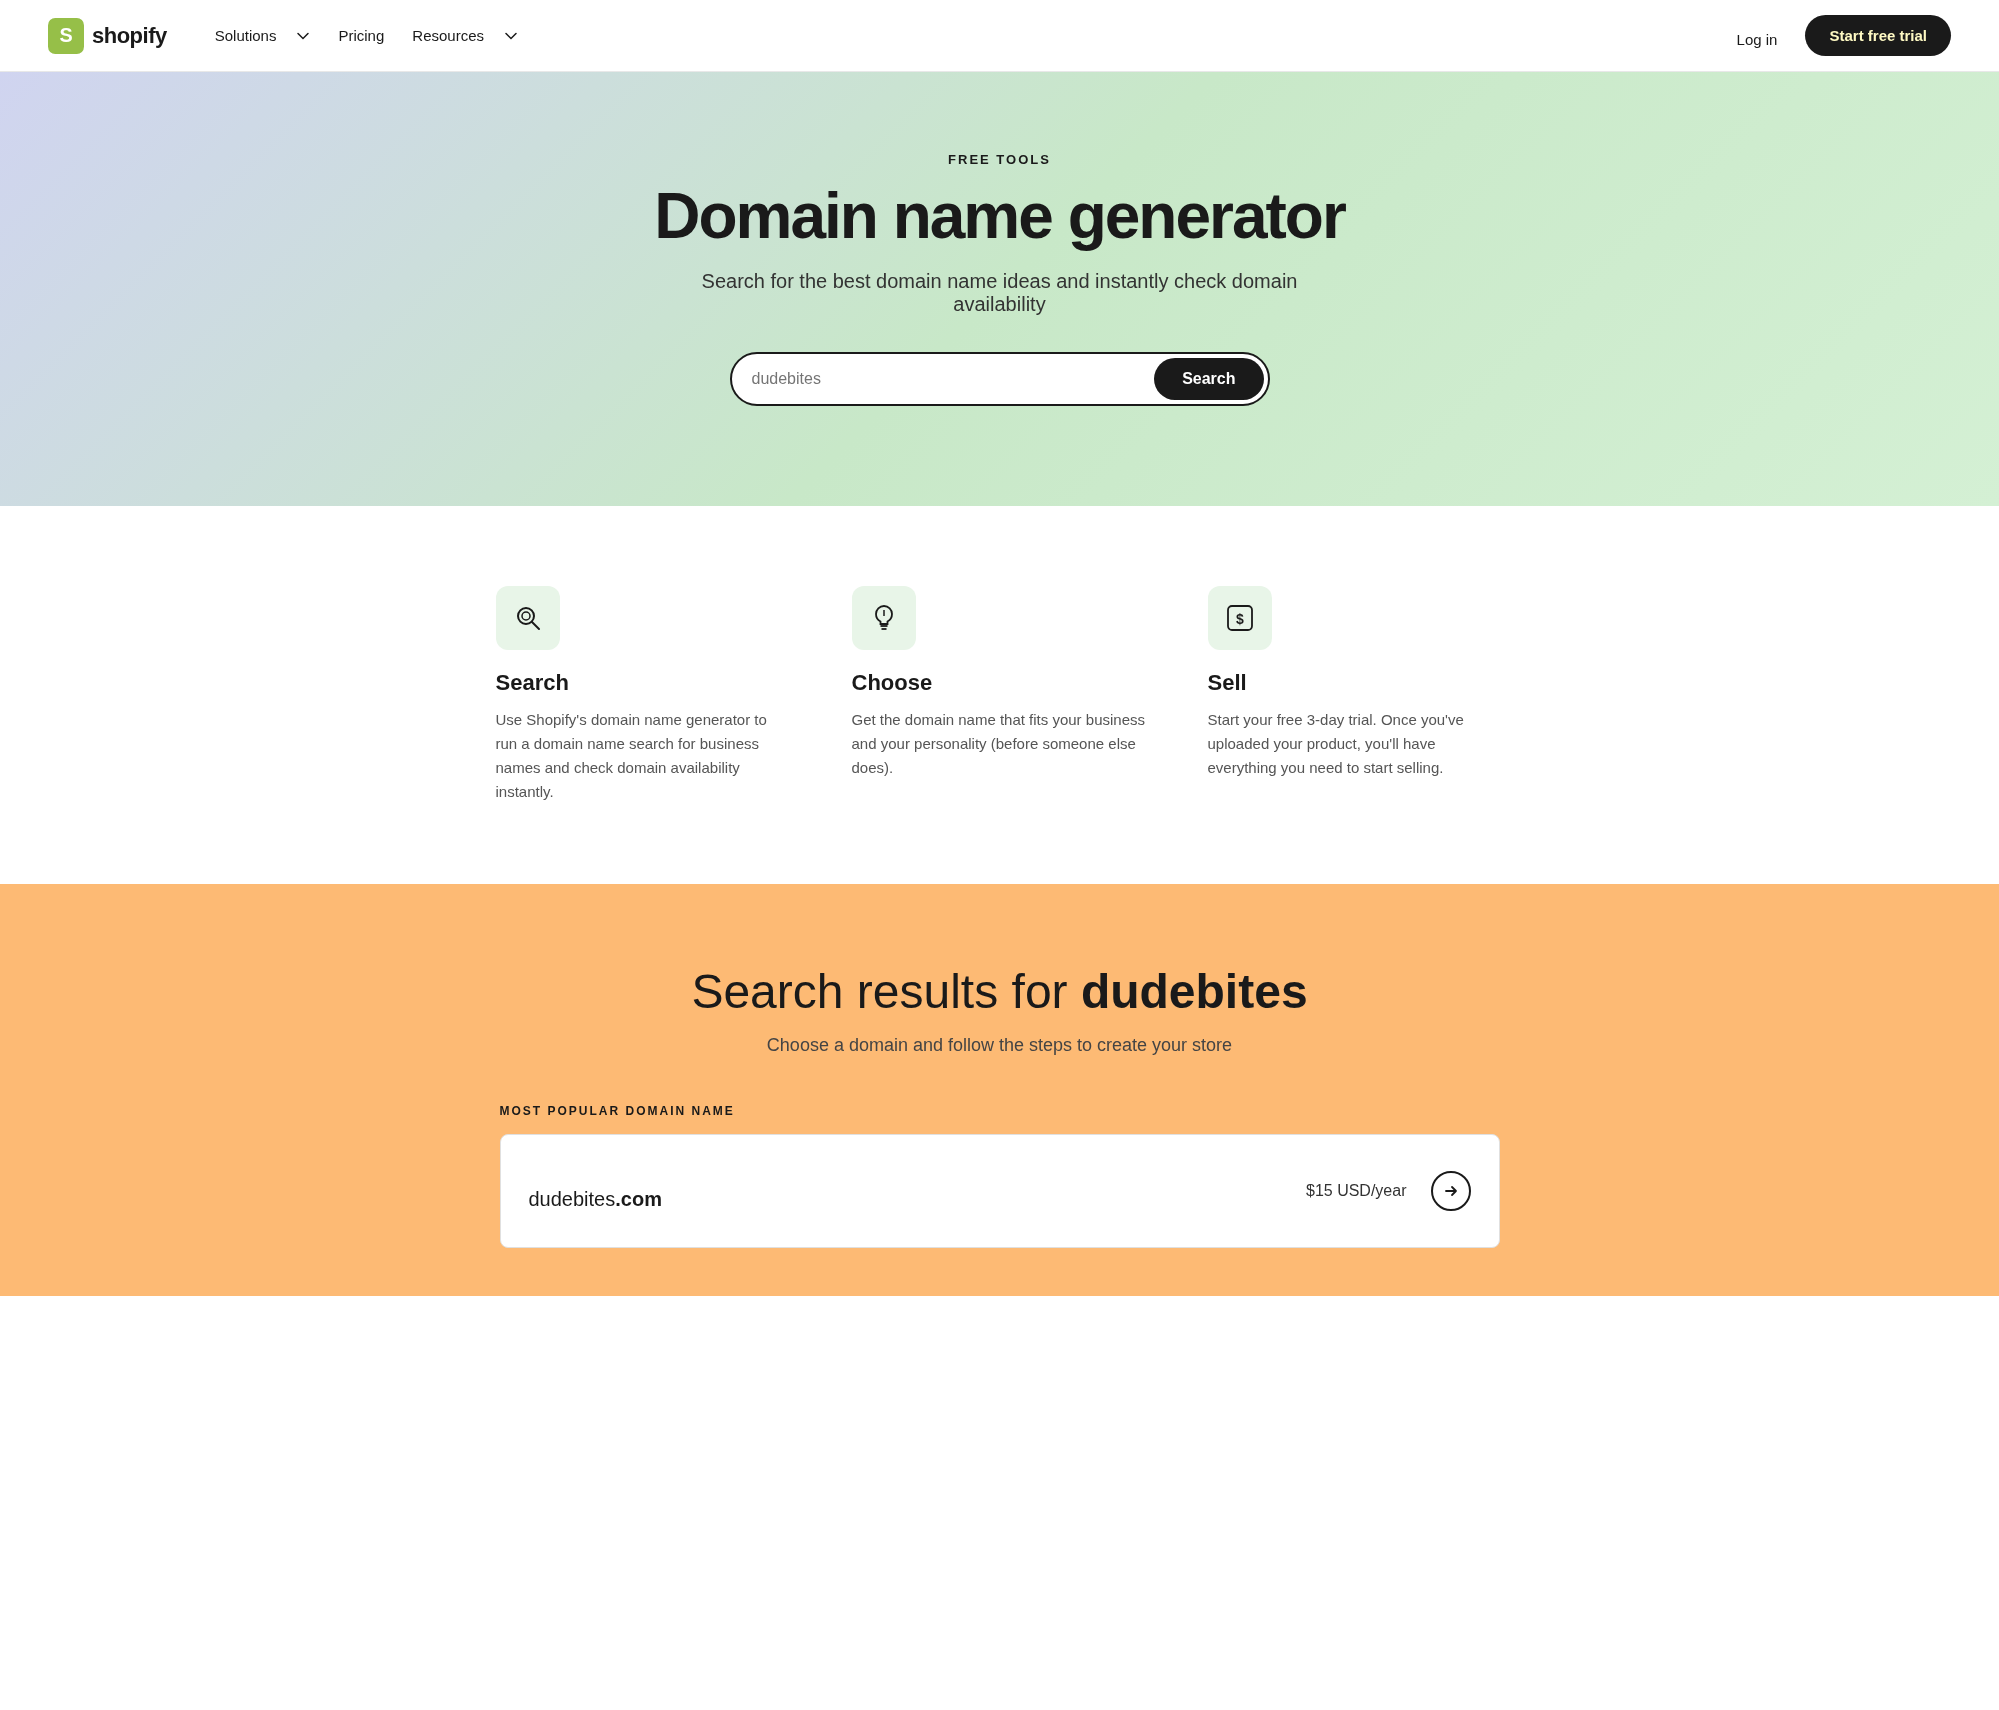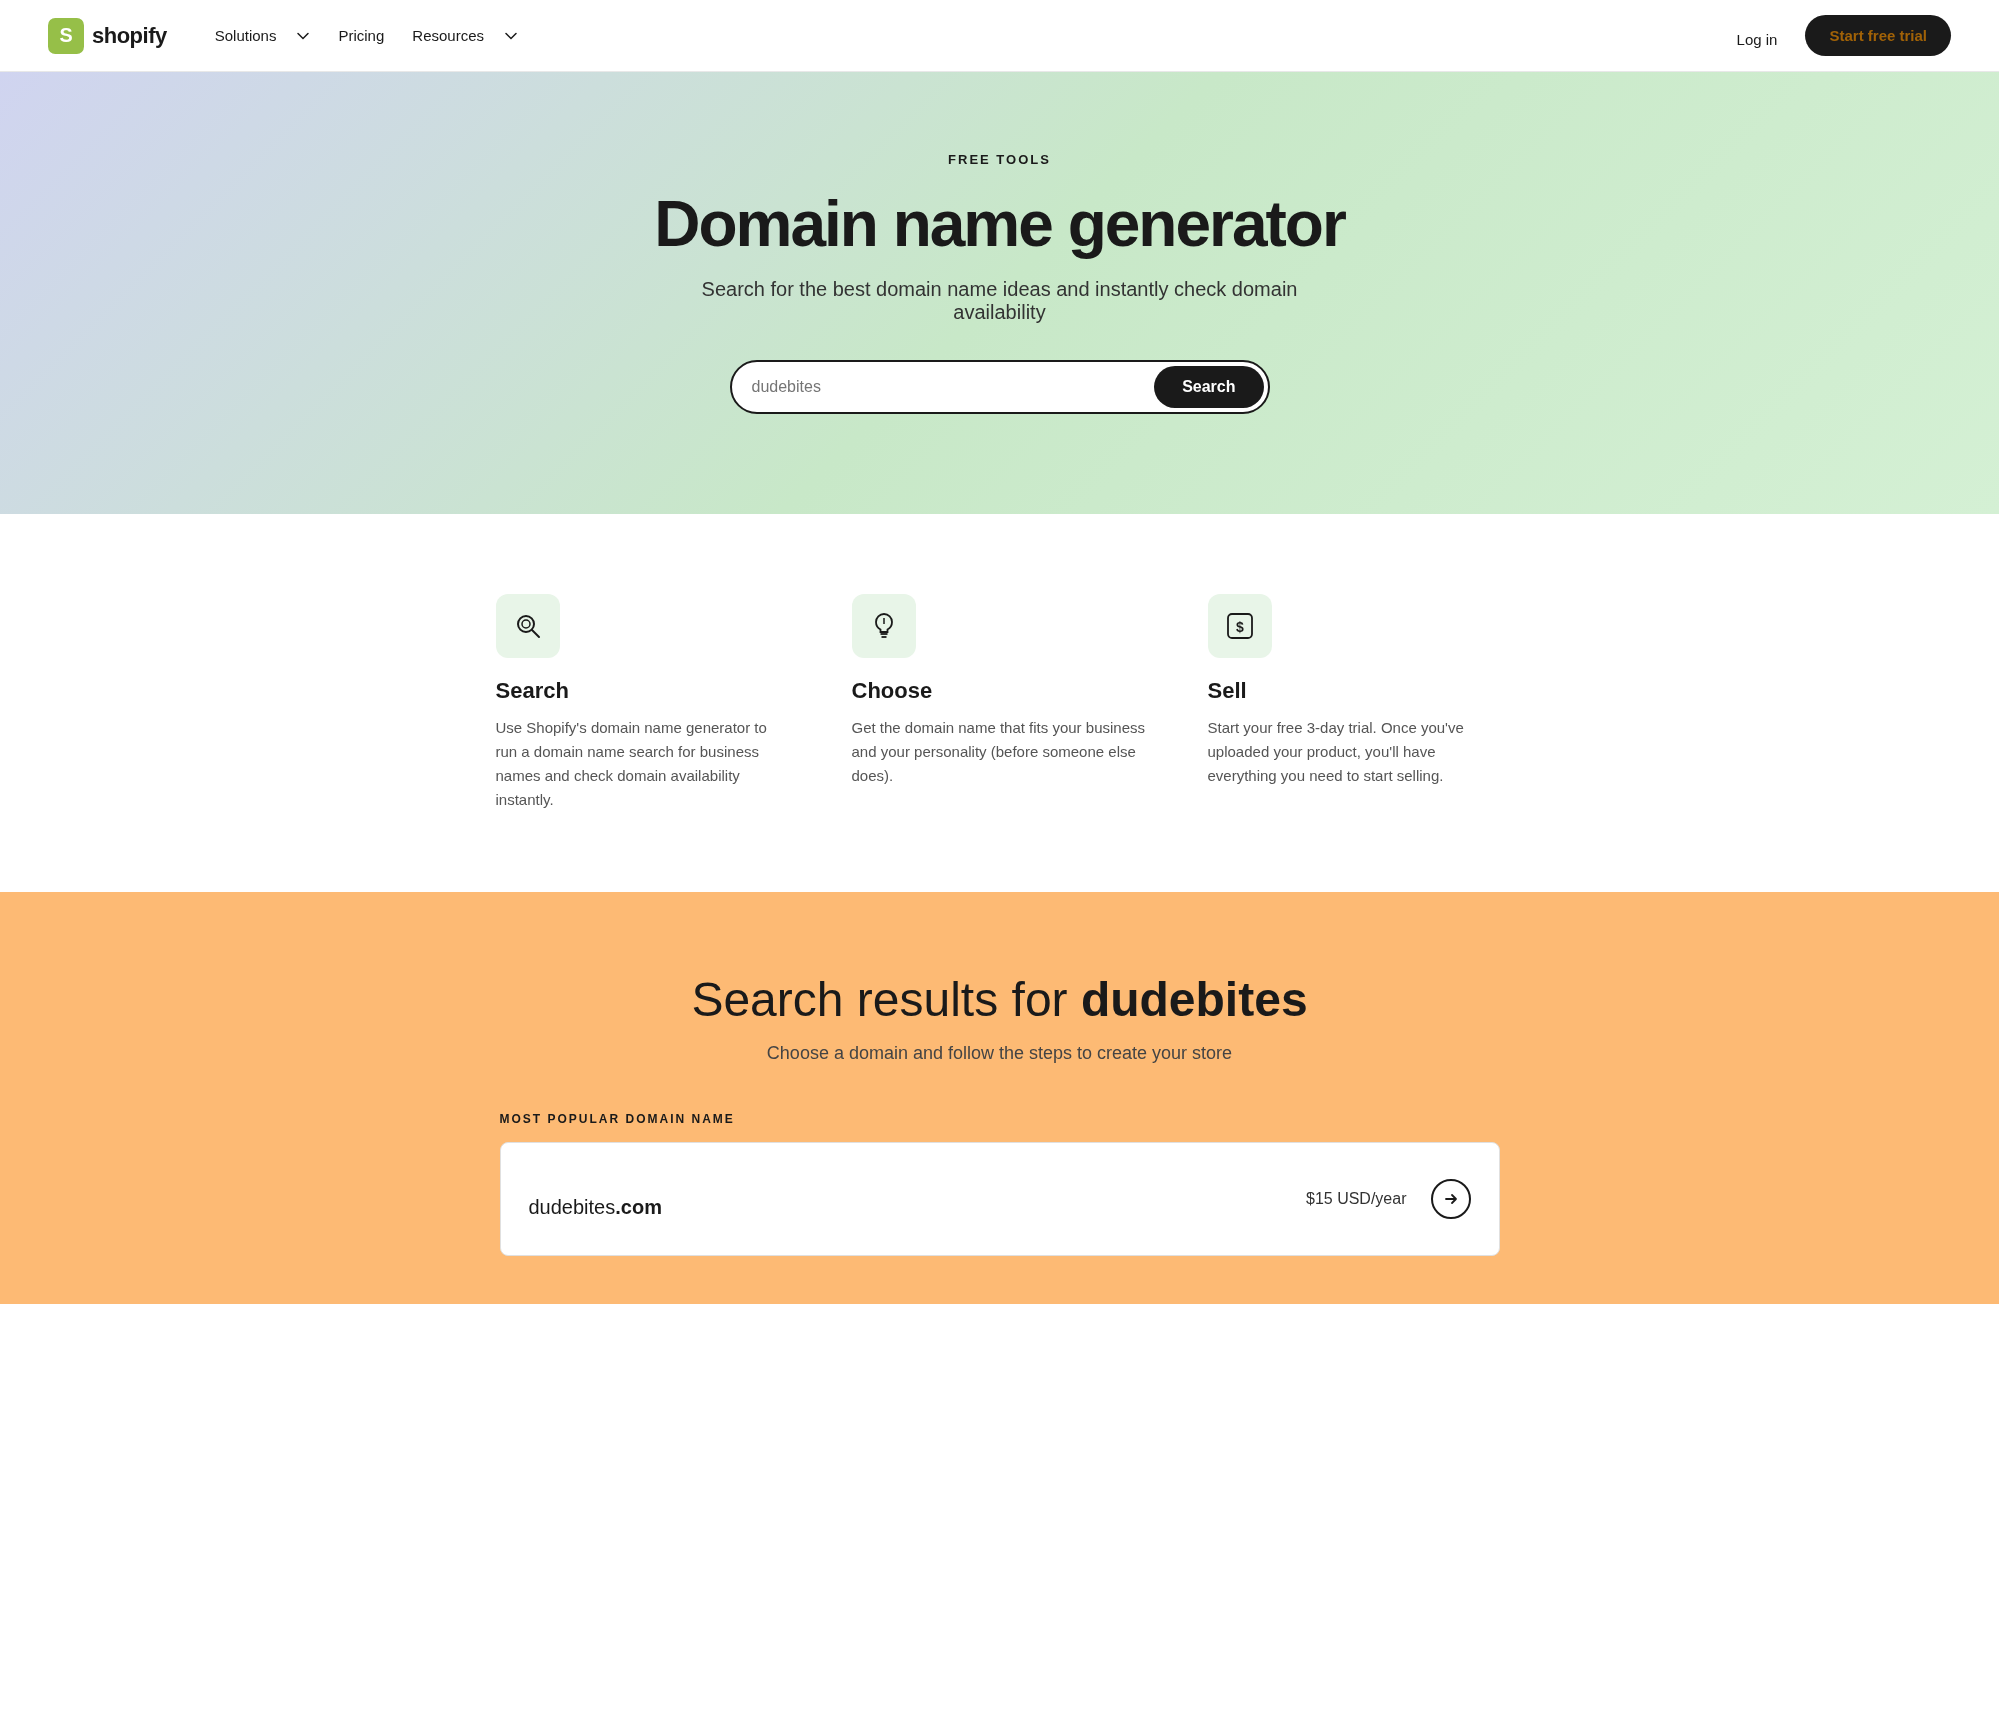--- a/index.html
+++ b/index.html
@@ -67,21 +67,21 @@
       font-size: 15px;
       color: #1a1a1a;
       background: none;
       border: none;
       cursor: pointer;
       font-family: inherit;
       padding: 8px 12px;
     }
     .trial-btn {
       background: #1a1a1a;
-      color: #a16207;
+      color: #fef9c3;
       border: none;
       border-radius: 30px;
       padding: 12px 24px;
       font-size: 15px;
       font-weight: 600;
       cursor: pointer;
       font-family: inherit;
       white-space: nowrap;
     }
 
@@ -89,21 +89,21 @@
     .hero {
       background: linear-gradient(135deg, #d0d4f0 0%, #c8e8c8 50%, #d4f0d4 100%);
       padding: 80px 48px 100px;
       text-align: center;
     }
     .hero-label {
       font-size: 13px;
       font-weight: 700;
       letter-spacing: 2px;
       color: #1a1a1a;
-      margin-bottom: 24px;
+      margin-bottom: 16px;
       text-transform: uppercase;
     }
     .hero-title {
       font-size: 64px;
       font-weight: 800;
       line-height: 1.05;
       color: #1a1a1a;
       margin-bottom: 20px;
       letter-spacing: -2px;
     }

